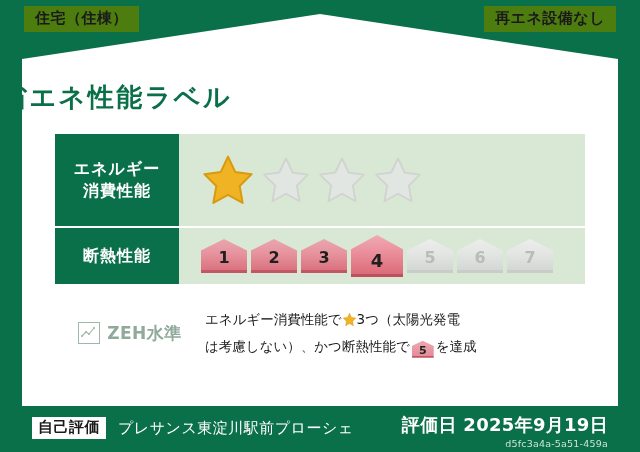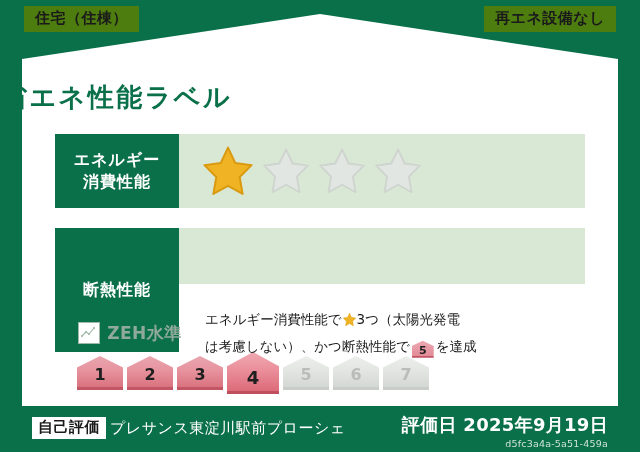--- a/index.html
+++ b/index.html
@@ -56,22 +56,22 @@
     letter-spacing: 2.5px;
   }
 
   
   .perf-row {
     position: absolute;
     left: 55px; width: 530px;
     display: flex; align-items: stretch;
     background: #d9e8d5;
   }
-  #row-energy    { top: 134px; height: 74px; }
-  #row-insulation{ top: 228px; height: 56px; flex-direction: column; }
+  #row-energy    { top: 134px; height: 92px; }
+  #row-insulation{ top: 228px; height: 56px; }
 
   .perf-label {
     background: #0a7049;
     color: #ffffff;
     width: 124px;
     flex: 0 0 124px;
     display: flex; flex-direction: column;
     align-items: center; justify-content: center;
     font-size: 16px; font-weight: bold;
     letter-spacing: 1px; line-height: 1.35;
@@ -166,21 +166,21 @@
     color: #ffffff;
   }
   #footer-left {
     position: absolute; left: 32px; top: 11px;
     display: flex; align-items: center;
   }
   #self-eval {
     background: #ffffff; color: #1a1a1a;
     font-size: 15px; font-weight: bold;
     padding: 3px 6px 4px; line-height: 1;
-    margin-right: 4px; letter-spacing: 0.5px;
+    margin-right: 12px; letter-spacing: 0.5px;
   }
   #building-name { font-size: 15px; letter-spacing: 0.5px; }
   #footer-right {
     position: absolute; right: 32px; top: 7px;
     text-align: right;
   }
   #eval-date { font-size: 18px; font-weight: bold; letter-spacing: 0.3px; }
   #eval-id {
     font-size: 9.5px; color: #cfe3d8;
     margin-top: 1px; letter-spacing: 0.2px;

